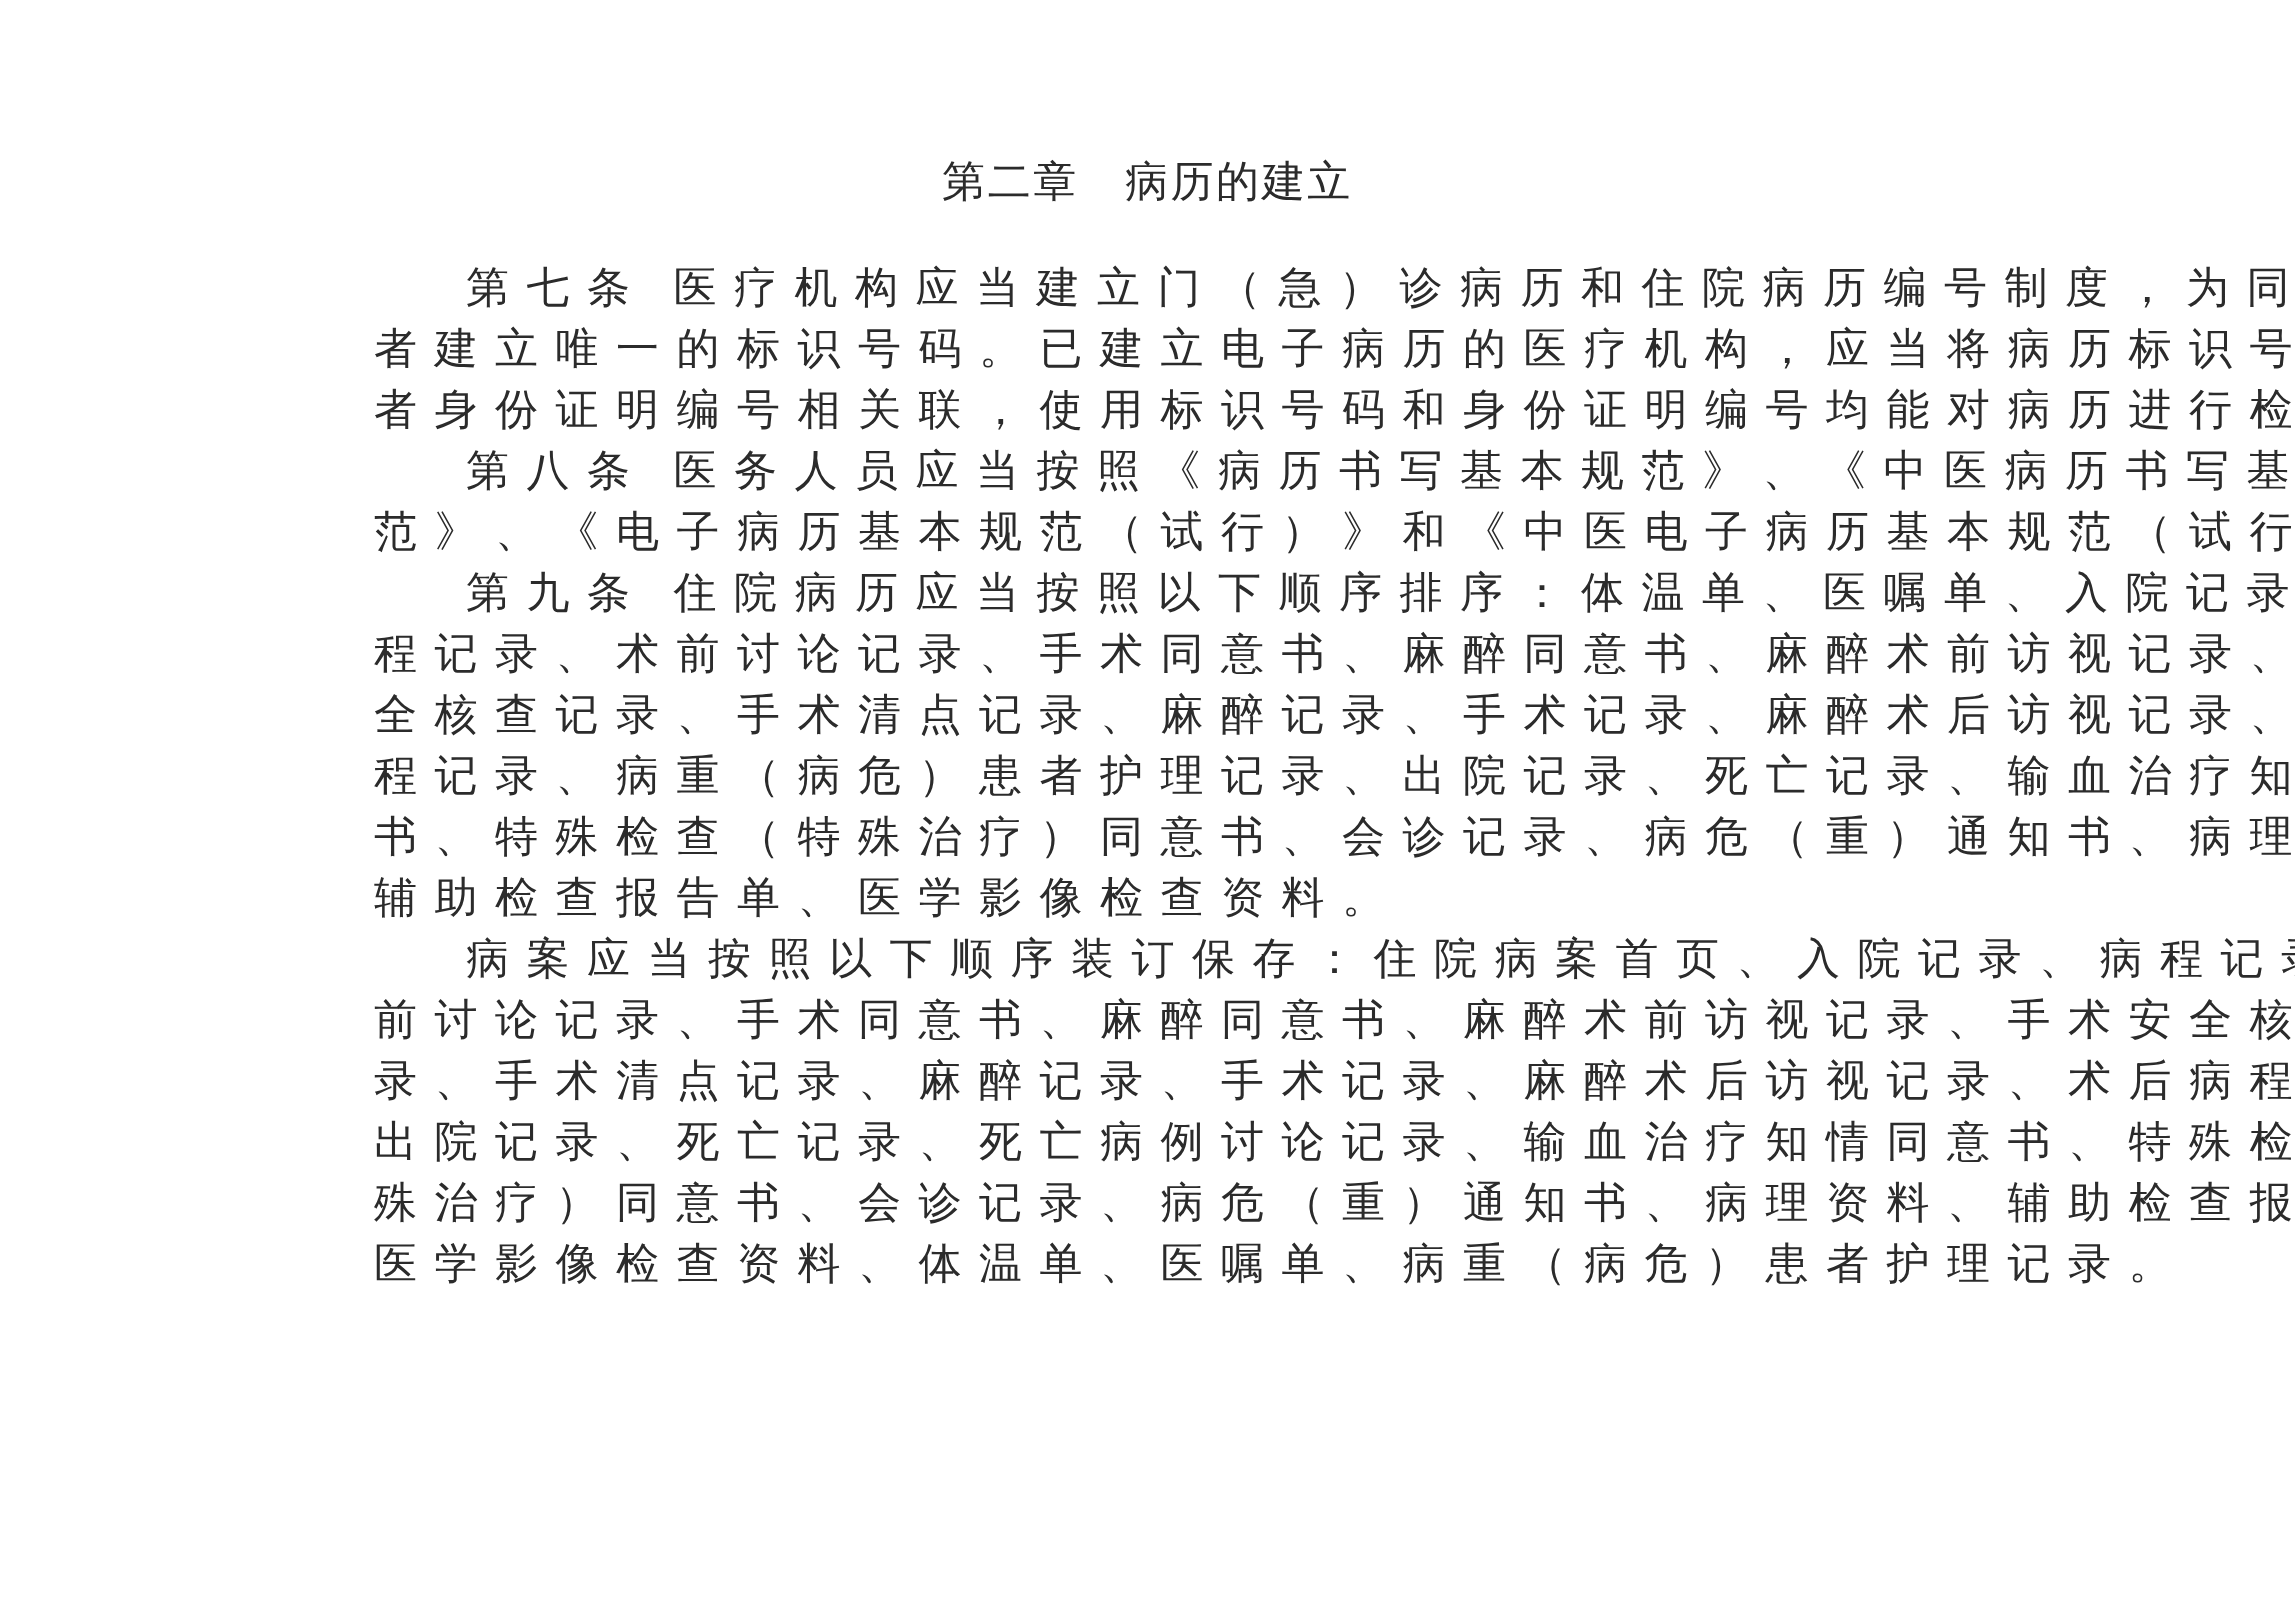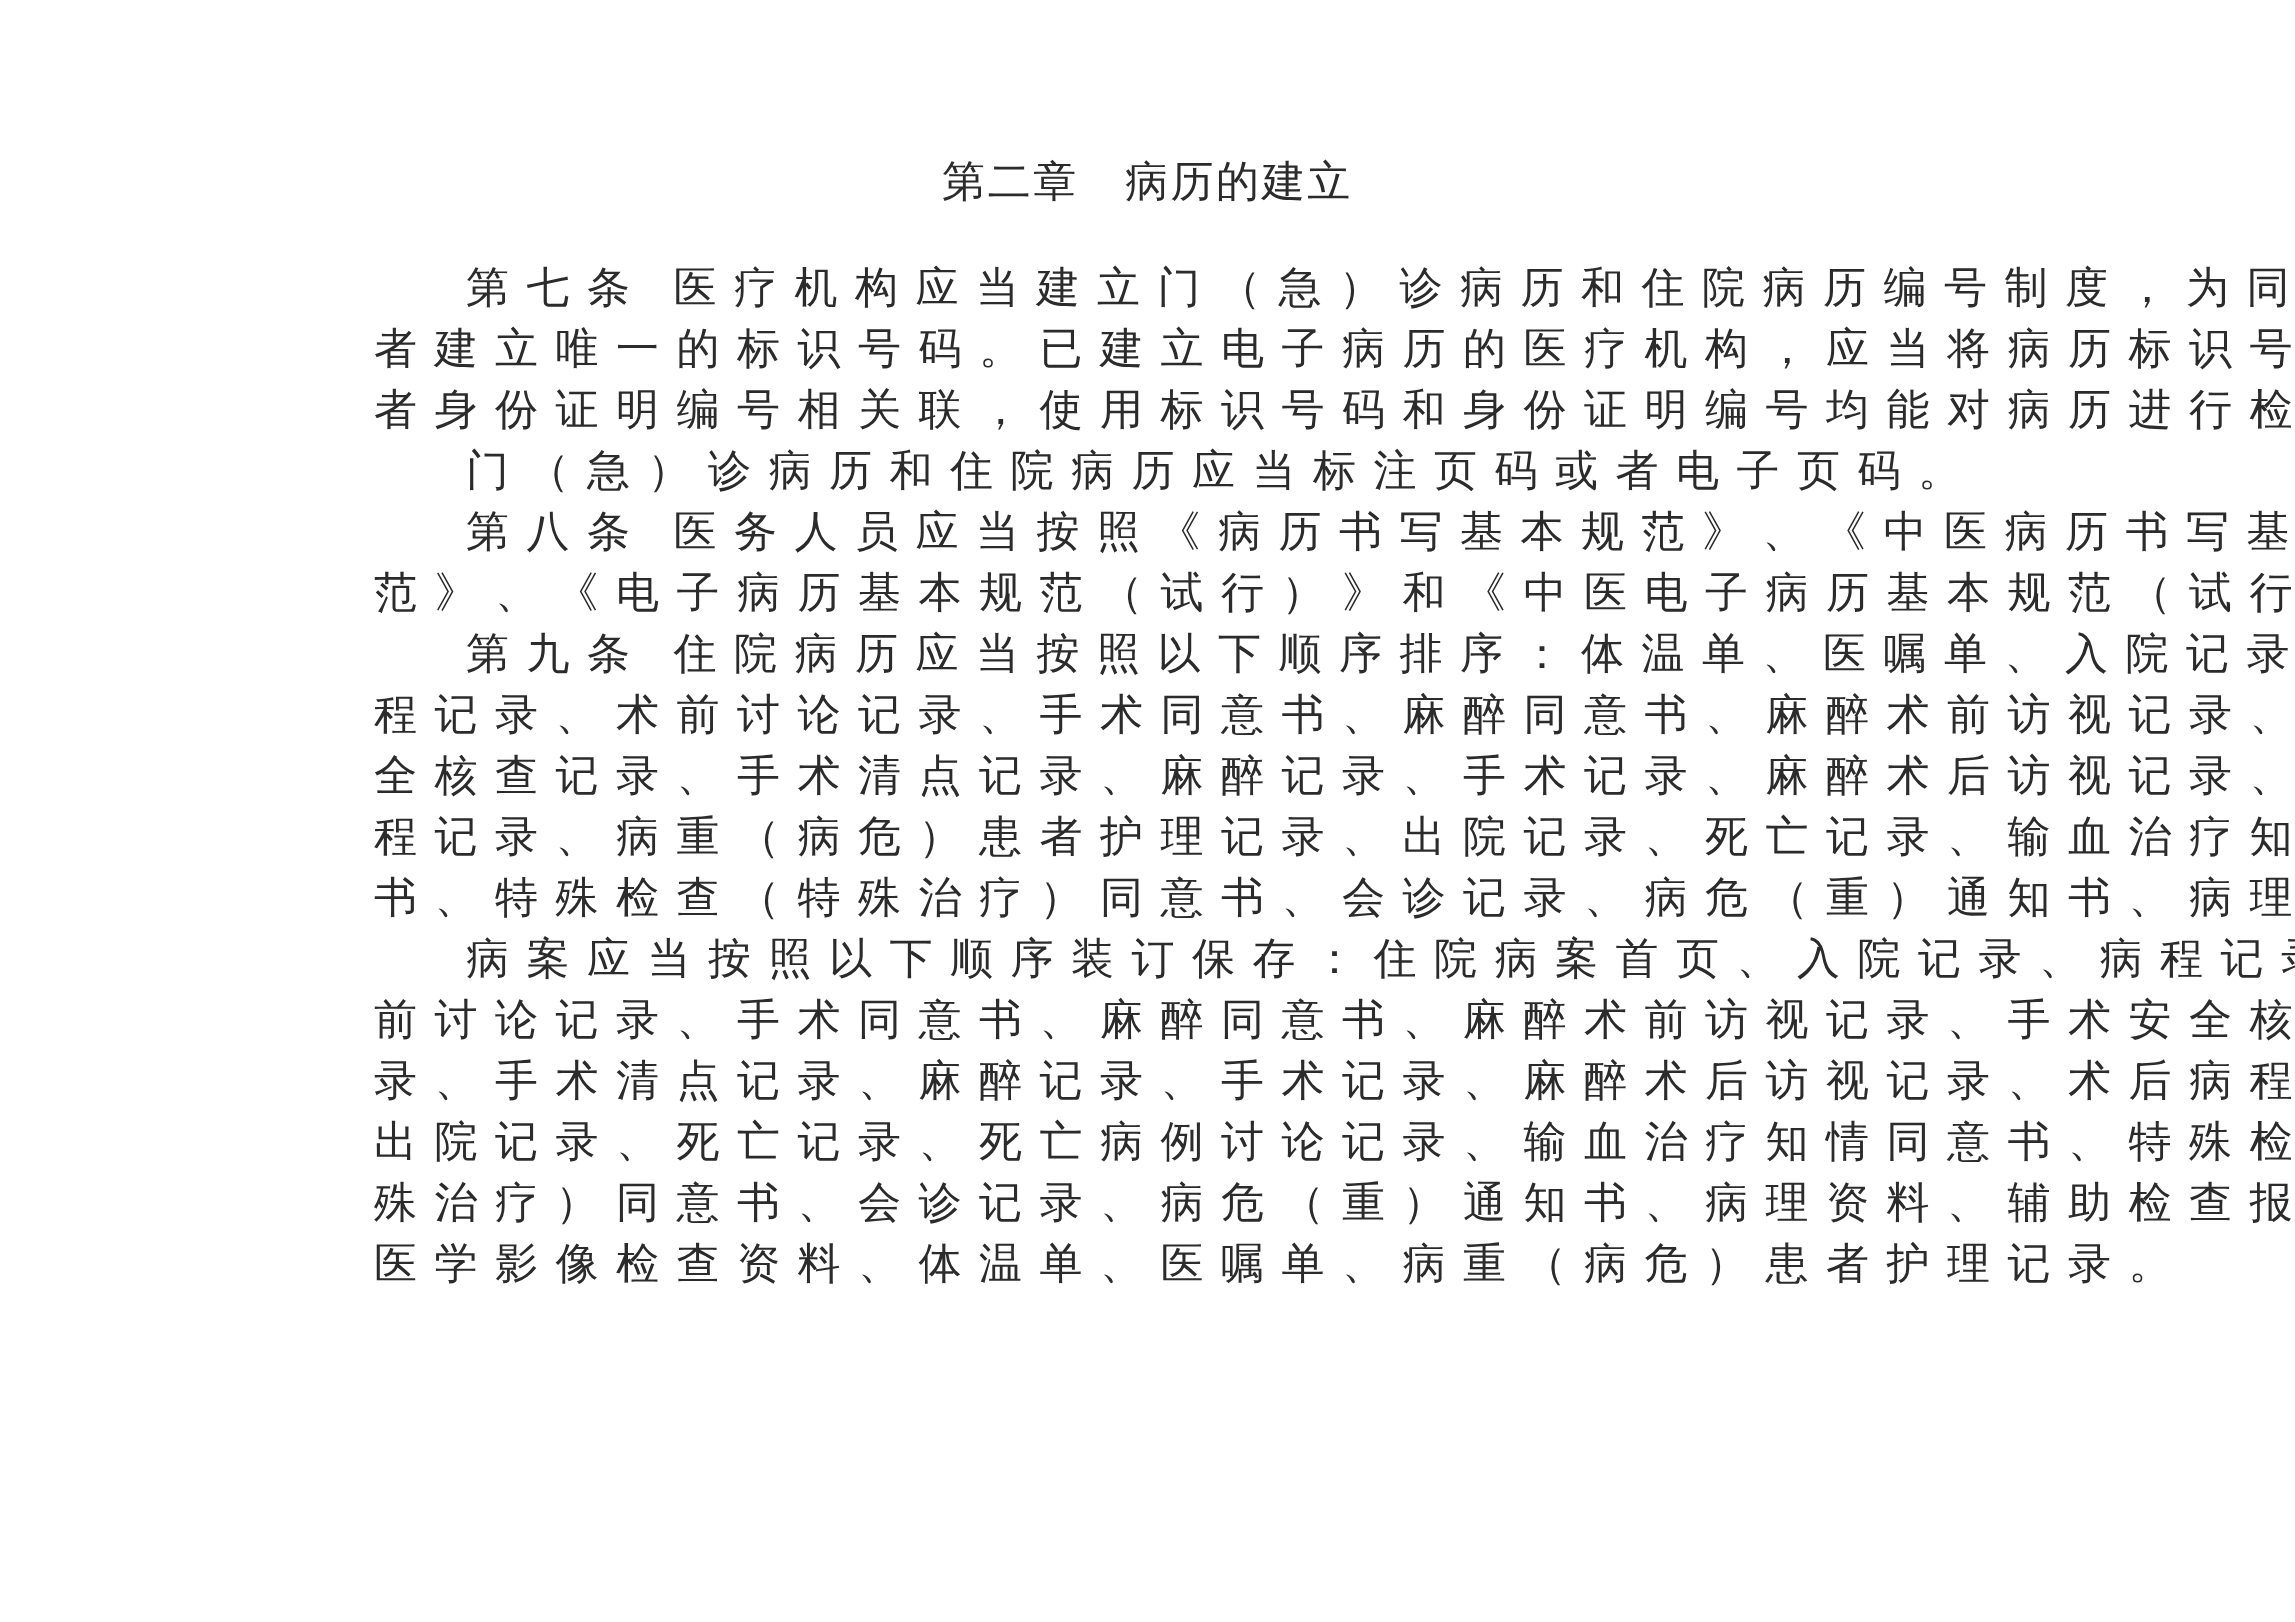--- a/index.html
+++ b/index.html
@@ -60,34 +60,34 @@
   <div class="title">
     <span>第二章</span><span class="gap"></span><span>病历的建立</span>
   </div>
 
   <div class="body">
 
     <div>
       <div class="line indent"><span class="label">第七条</span><span class="label-gap"></span><span>医疗机构应当建立门（急）诊病历和住院病历编号制度，为同一患</span></div>
       <div class="line">者建立唯一的标识号码。已建立电子病历的医疗机构，应当将病历标识号码与患</div>
       <div class="line">者身份证明编号相关联，使用标识号码和身份证明编号均能对病历进行检索。</div>
-      <div class="line indent">门（急）诊病历和住院病历应当标注页码或者电子页码。</div>
     </div>
 
     <div>
       <div class="line indent"><span class="label">第八条</span><span class="label-gap"></span><span>医务人员应当按照《病历书写基本规范》、《中医病历书写基本规</span></div>
       <div class="line">范》、《电子病历基本规范（试行）》和《中医电子病历基本规范（试行）》要</div>
     </div>
 
     <div>
       <div class="line indent"><span class="label">第九条</span><span class="label-gap"></span><span>住院病历应当按照以下顺序排序：体温单、医嘱单、入院记录、病</span></div>
       <div class="line">程记录、术前讨论记录、手术同意书、麻醉同意书、麻醉术前访视记录、手术安</div>
       <div class="line">全核查记录、手术清点记录、麻醉记录、手术记录、麻醉术后访视记录、术后病</div>
       <div class="line">程记录、病重（病危）患者护理记录、出院记录、死亡记录、输血治疗知情同意</div>
       <div class="line">书、特殊检查（特殊治疗）同意书、会诊记录、病危（重）通知书、病理资料、</div>
+      <div class="line">辅助检查报告单、医学影像检查资料。</div>
 
       <div>
         <div class="line indent">病案应当按照以下顺序装订保存：住院病案首页、入院记录、病程记录、术</div>
         <div class="line">前讨论记录、手术同意书、麻醉同意书、麻醉术前访视记录、手术安全核查记</div>
         <div class="line">录、手术清点记录、麻醉记录、手术记录、麻醉术后访视记录、术后病程记录、</div>
         <div class="line">出院记录、死亡记录、死亡病例讨论记录、输血治疗知情同意书、特殊检查（特</div>
         <div class="line">殊治疗）同意书、会诊记录、病危（重）通知书、病理资料、辅助检查报告单、</div>
         <div class="line">医学影像检查资料、体温单、医嘱单、病重（病危）患者护理记录。</div>
       </div>
     </div>

